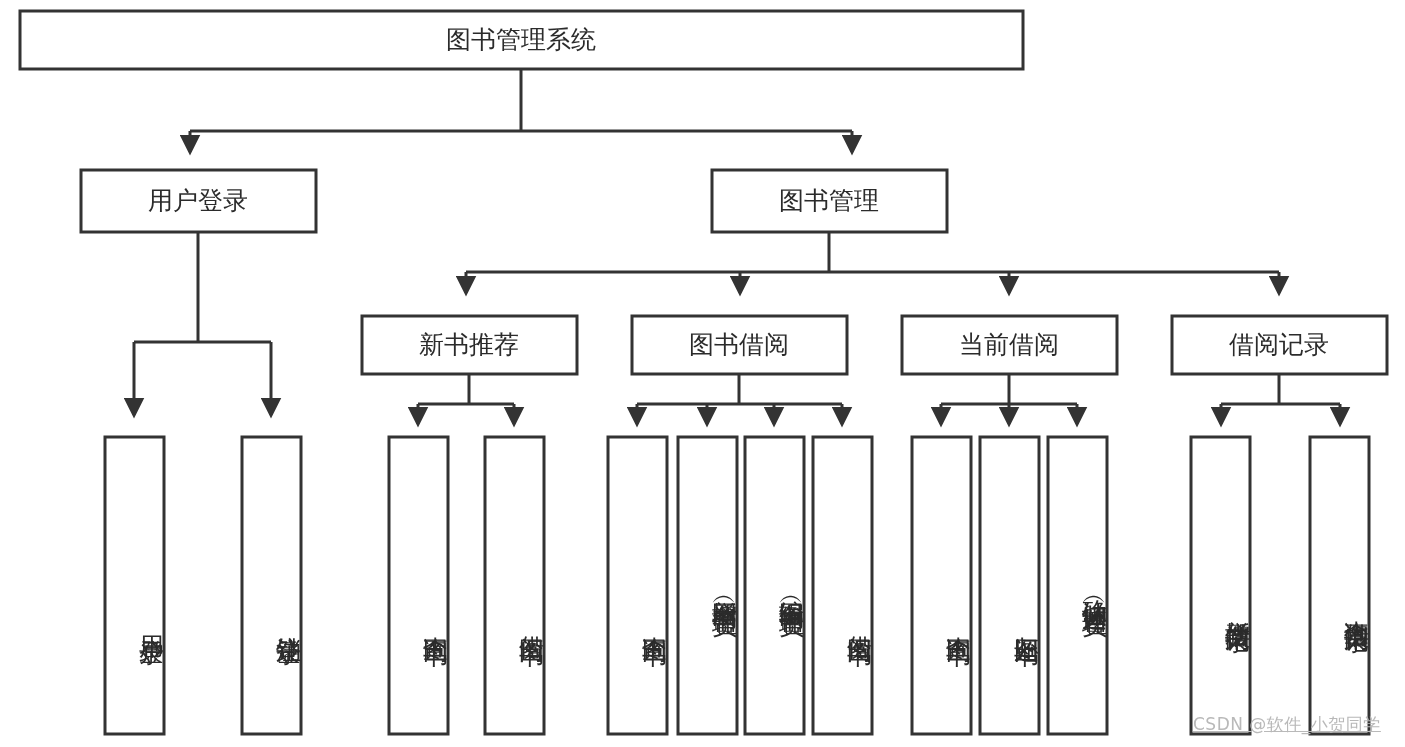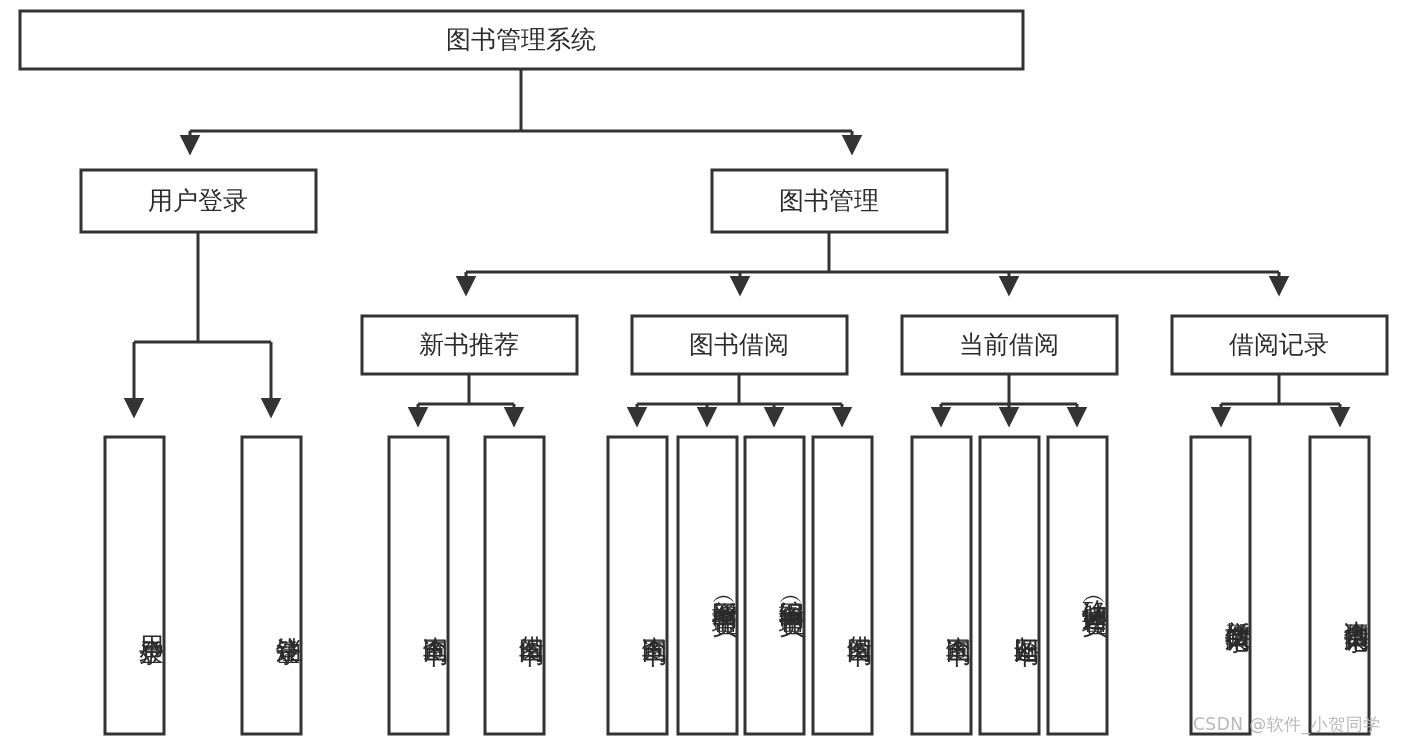--- a/index.html
+++ b/index.html
@@ -35,20 +35,21 @@
     pointer-events:none;
   }
   .watermark{
     position:absolute;
     left:1193px;top:713px;
     font-family:"DejaVu Sans","Liberation Sans",sans-serif;
     font-size:17px;
     color:#b9b9b9;
     white-space:nowrap;
     letter-spacing:0.5px;
+    text-decoration:underline;
   }
 </style>
 </head>
 <body>
 
 <div id="diagram-root">
 
   <svg class="flow" viewBox="0 0 1405 747" xmlns="http://www.w3.org/2000/svg">
     <defs>
       <marker id="arrow" viewBox="0 0 12 12" refX="10" refY="6" markerWidth="7" markerHeight="7" orient="auto-start-reverse">

